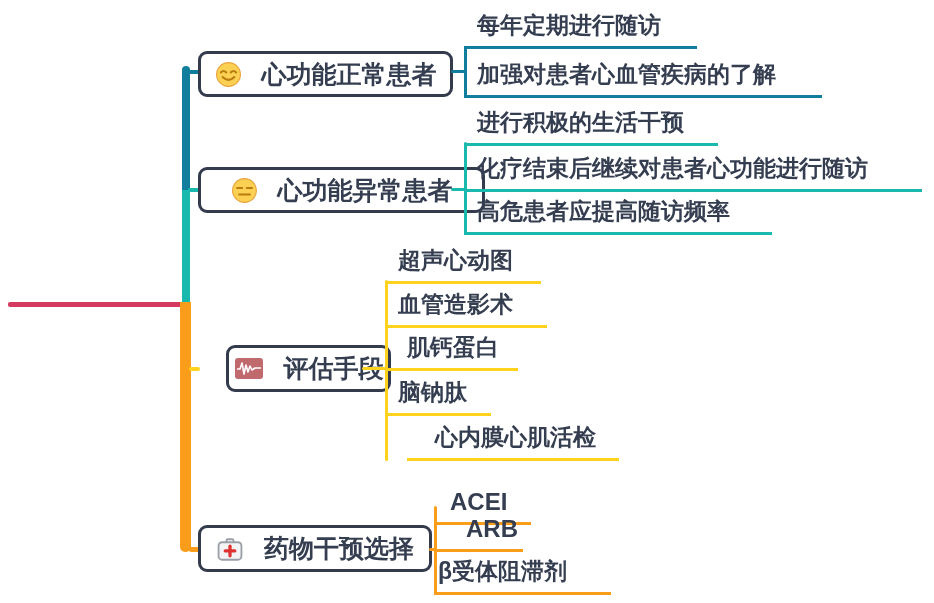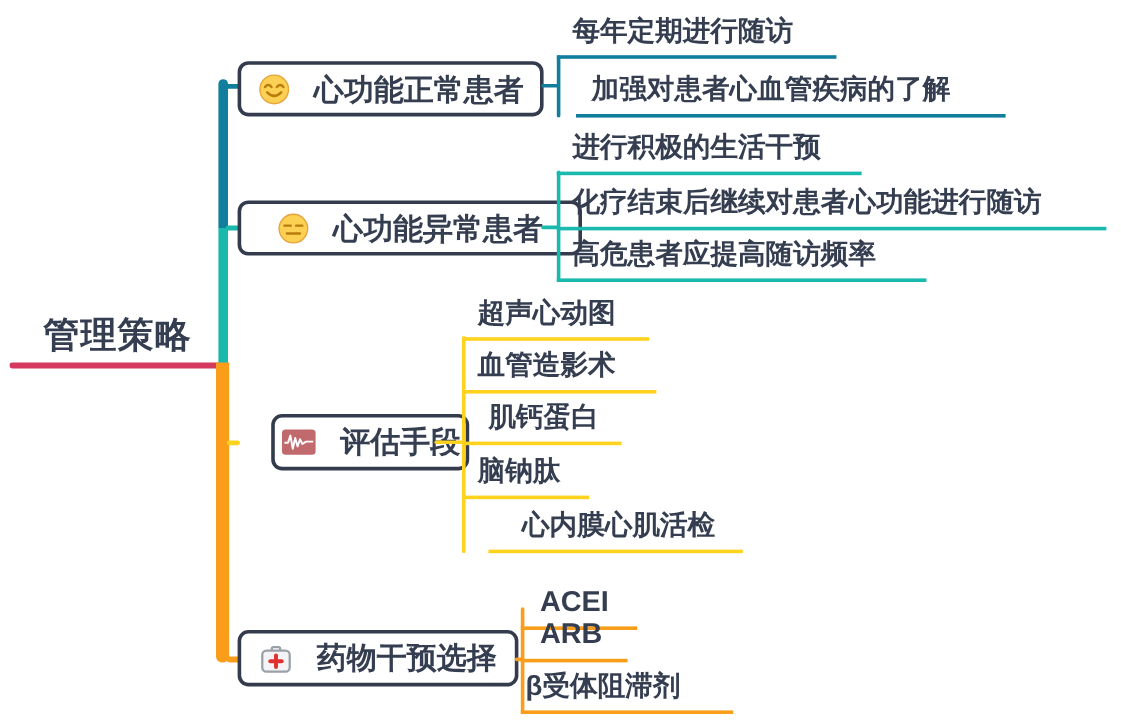--- a/index.html
+++ b/index.html
@@ -51,21 +51,20 @@
   .ecg-line{stroke:#ffffff;fill:none;stroke-width:1.6;stroke-linejoin:round;}
   .kit-body{fill:#f4f4f6;stroke:#9aa0a8;stroke-width:1.6;}
   .kit-handle{fill:none;stroke:#9aa0a8;stroke-width:1.6;}
   .kit-cross{stroke:var(--c-medkit_cross);stroke-width:2.8;stroke-linecap:round;}
 </style>
 </head>
 <body>
 
 <div id="canvas">
 
-  <div class="root-label">管理策略</div>
   <div class="root-line"></div>
 
   <div class="trunk seg1"></div>
   <div class="trunk seg2"></div>
   <div class="trunk seg3"></div>
 
   <div class="c1">
     <div class="stub" style="left:188px;top:70px;width:12px;height:4px;"></div>
     <div class="node" style="left:198px;top:51px;width:255px;height:46px;">
       <span class="icon">
@@ -74,21 +73,21 @@
           <path class="emoji-line" d="M5.2 10.2 Q7.6 7.4 10 10.2"></path>
           <path class="emoji-line" d="M14 10.2 Q16.4 7.4 18.8 10.2"></path>
           <path class="emoji-line" d="M6.8 14.2 Q12 19.4 17.2 14.2"></path>
         </svg>
       </span>
       <span>心功能正常患者</span>
     </div>
     <div class="stub" style="left:451px;top:70px;width:15px;height:3px;"></div>
     <div class="vline" style="left:464px;top:46px;height:52px;"></div>
     <div class="leaf" style="left:464px;top:11px;width:233px;">每年定期进行随访</div>
-    <div class="leaf" style="left:464px;top:60px;width:358px;margin-left:16px;">加强对患者心血管疾病的了解</div>
+    <div class="leaf" style="left:464px;top:60px;width:358px;">加强对患者心血管疾病的了解</div>
   </div>
 
   <div class="c2">
     <div class="stub" style="left:188px;top:188px;width:12px;height:4px;"></div>
     <div class="node" style="left:198px;top:167px;width:287px;height:46px;text-align:center;">
       <span class="icon">
         <svg width="27" height="27" viewBox="0 0 24 24">
           <circle class="emoji-face" cx="12" cy="12" r="10.6"></circle>
           <path class="emoji-line" d="M5.4 9.8 H10"></path>
           <path class="emoji-line" d="M14 9.8 H18.6"></path>
@@ -133,17 +132,17 @@
           <rect class="kit-body" x="2.2" y="6.2" width="19.6" height="15" rx="3"></rect>
           <path class="kit-cross" d="M12 9.6 V17.8"></path>
           <path class="kit-cross" d="M7.9 13.7 H16.1"></path>
         </svg>
       </span>
       <span>药物干预选择</span>
     </div>
     <div class="stub" style="left:429px;top:548px;width:7px;height:3px;"></div>
     <div class="vline" style="left:434px;top:506px;height:89px;"></div>
     <div class="leaf latin" style="left:434px;top:487px;width:97px;padding-left:16px;">ACEI</div>
-    <div class="leaf latin" style="left:434px;top:514px;width:89px;padding-left:16px;">ARB</div>
+    <div class="leaf latin" style="left:434px;top:514px;width:89px;padding-left:32px;">ARB</div>
     <div class="leaf" style="left:434px;top:557px;width:177px;padding-left:4px;">β受体阻滞剂</div>
   </div>
 
 </div>
 
 </body></html>

